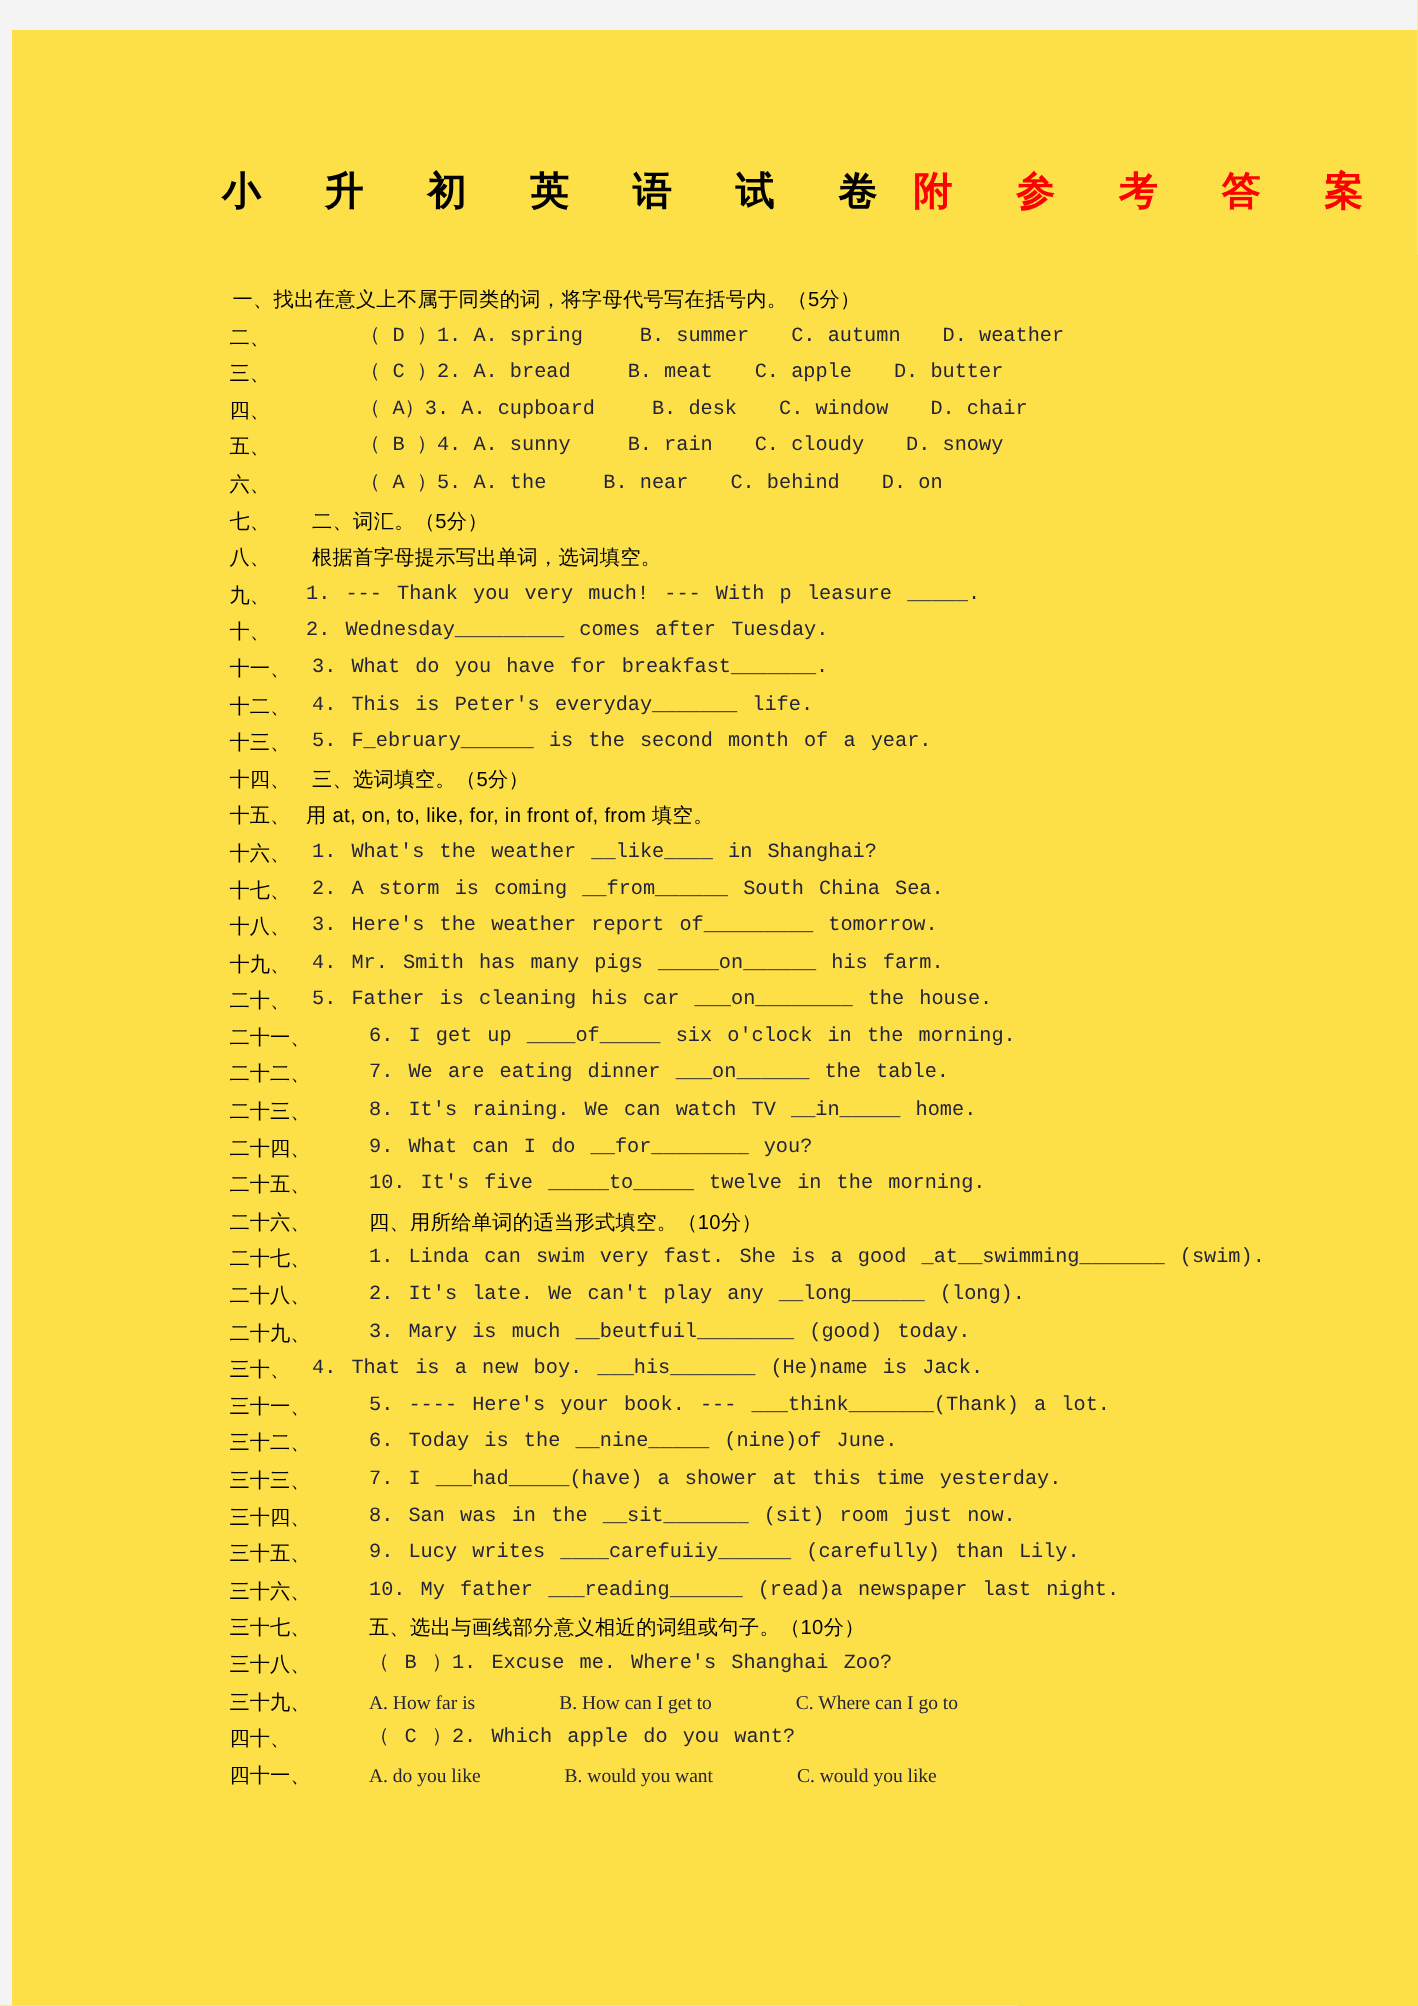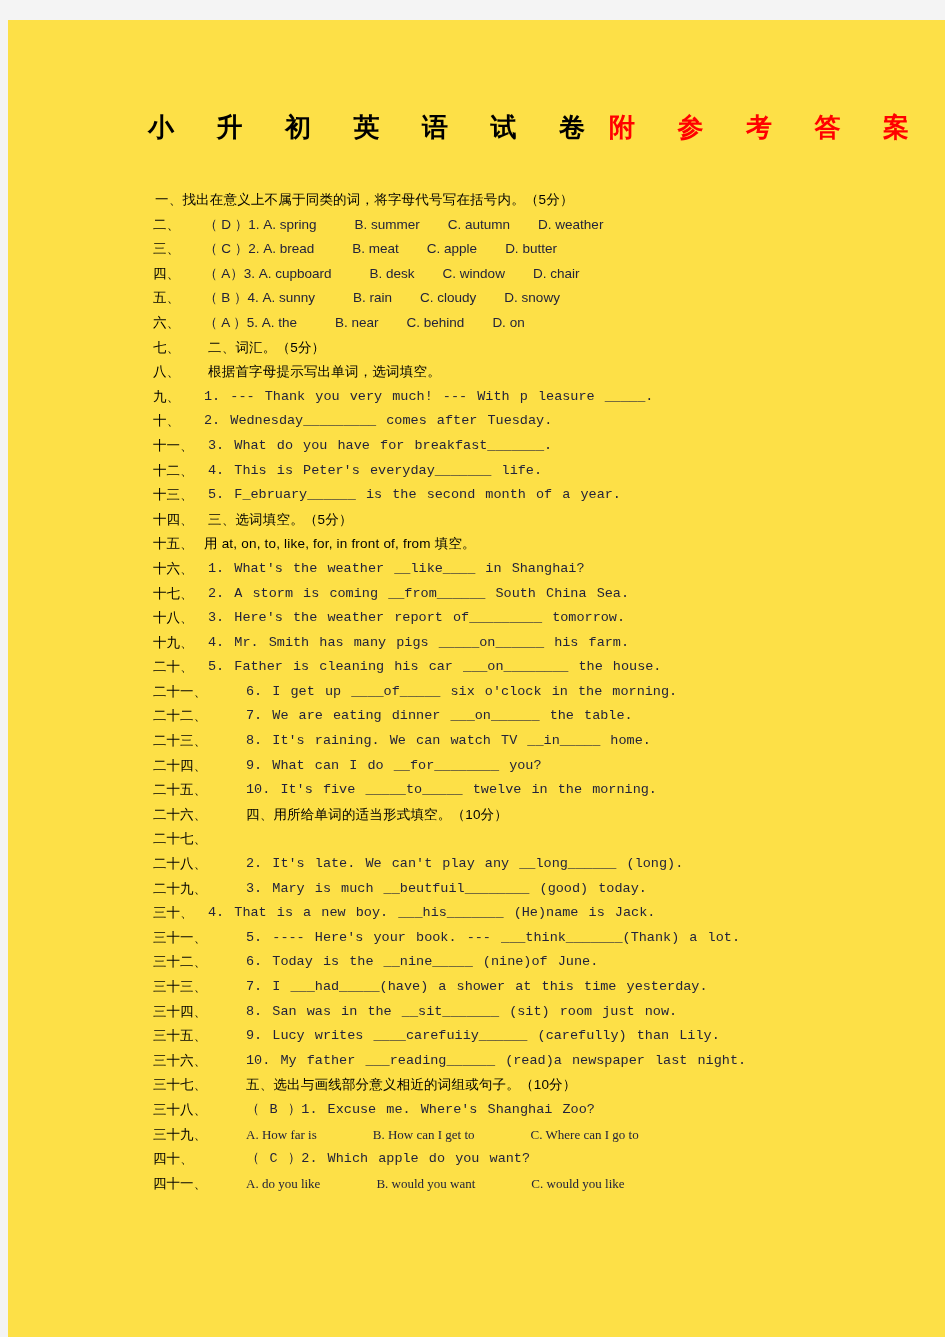--- a/index.html
+++ b/index.html
@@ -101,23 +101,24 @@
     font-size: 13.5px;
     color: #23233a;
     word-spacing: 2px;
   }
   .en-opts {
     font-family: Liberation Serif, serif;
     font-size: 13px;
     color: #23233a;
   }
   .choicebox {
-    font-family: Liberation Sans, sans-serif;
+    font-family: Liberation Mono, monospace;
     font-size: 13.5px;
     color: #23233a;
+    margin-left: 36px;
   }
   .opt-gap  { display:inline-block; width: 38px; }
   .opt-gap2 { display:inline-block; width: 28px; }
   .opt-gap3 { display:inline-block; width: 56px; }
 </style>
 </head>
 <body>
 
 <div id="page">
 
@@ -224,20 +225,21 @@
       <div class="line">
         <span class="marker">二十五、</span>
         <span class="content c-opt en"><span>10. It's five _____to_____ twelve in the morning.</span></span>
       </div>
       <div class="line">
         <span class="marker">二十六、</span>
         <span class="content c-opt zh"><span>四、用所给单词的适当形式填空。（10分）</span></span>
       </div>
       <div class="line">
         <span class="marker">二十七、</span>
+        <span class="content c-opt en"><span>1. Linda can swim very fast. She is a good _at__swimming_______ (swim).</span></span>
       </div>
       <div class="line">
         <span class="marker">二十八、</span>
         <span class="content c-opt en"><span>2. It's late. We can't play any __long______ (long).</span></span>
       </div>
       <div class="line">
         <span class="marker">二十九、</span>
         <span class="content c-opt en"><span>3. Mary is much __beutfuil________ (good) today.</span></span>
       </div>
       <div class="line">

